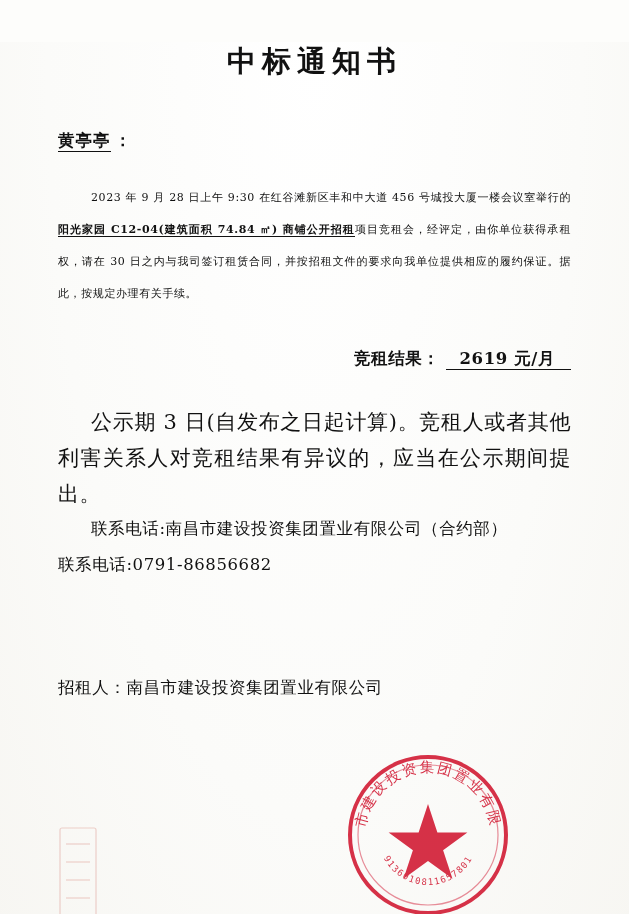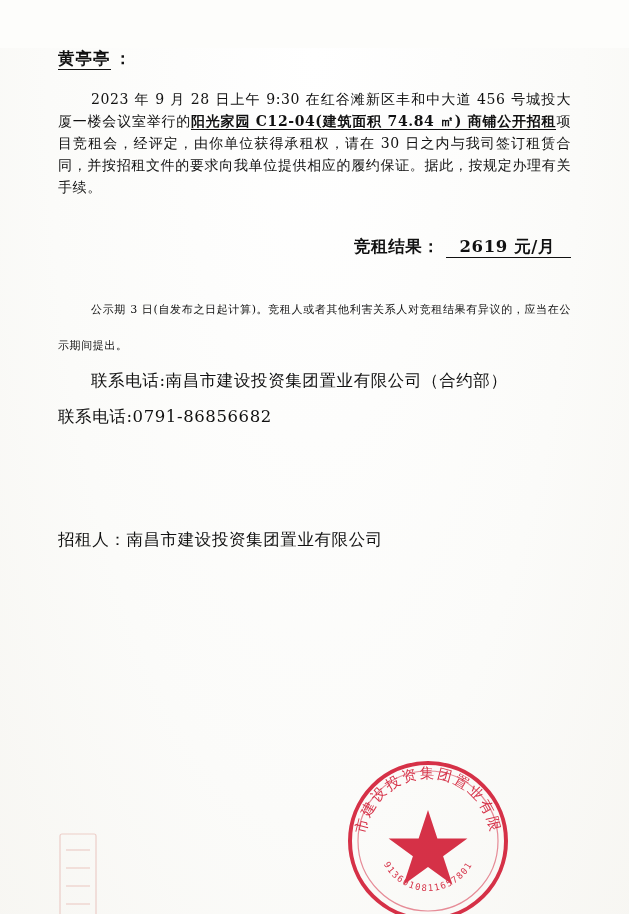--- a/index.html
+++ b/index.html
@@ -40,23 +40,23 @@
     letter-spacing: 1px;
   }
   .salutation .name {
     border-bottom: 1.4px solid #111;
     padding-bottom: 1px;
   }
   .salutation .colon {
     margin-left: 4px;
   }
   .body-block {
-    margin-top: 18px;
-    font-size: 14px;
-    line-height: 22px;
+    margin-top: 30px;
+    font-size: 11px;
+    line-height: 32px;
     text-align: justify;
     text-justify: inter-ideograph;
     letter-spacing: 0.6px;
   }
   .body-block .indent {
     display: inline-block;
     width: 33px;
   }
   .emph {
     font-weight: bold;
@@ -73,21 +73,21 @@
     font-weight: bold;
   }
   .result-row .value {
     font-weight: bold;
     border-bottom: 1.4px solid #111;
     padding: 0 16px 1px 14px;
     margin-left: 6px;
   }
   .para {
     margin-top: 34px;
-    font-size: 11px;
+    font-size: 21px;
     line-height: 36px;
     text-align: justify;
     text-justify: inter-ideograph;
     letter-spacing: 0.6px;
   }
   .para .indent {
     display: inline-block;
     width: 33px;
   }
   .line {
@@ -144,20 +144,21 @@
     opacity: 0.22;
     pointer-events: none;
   }
   .faint-mark svg { display: block; }
 </style>
 </head>
 <body>
 
 <div class="page">
 
+  <div class="title">中标通知书</div>
 
   <div class="salutation">
     <span class="name">黄亭亭</span><span class="colon">：</span>
   </div>
 
   <div class="body-block">
     <span class="indent"></span><span>2023 年 9 月 28 日上午 9:30 在红谷滩新区丰和中大道 456 号城投大厦一楼会议室举行的</span><span class="emph">阳光家园 C12-04(建筑面积 74.84 ㎡) 商铺公开招租</span><span>项目竞租会，经评定，由你单位获得承租权，请在 30 日之内与我司签订租赁合同，并按招租文件的要求向我单位提供相应的履约保证。据此，按规定办理有关手续。</span>
   </div>
 
   <div class="result-row">

